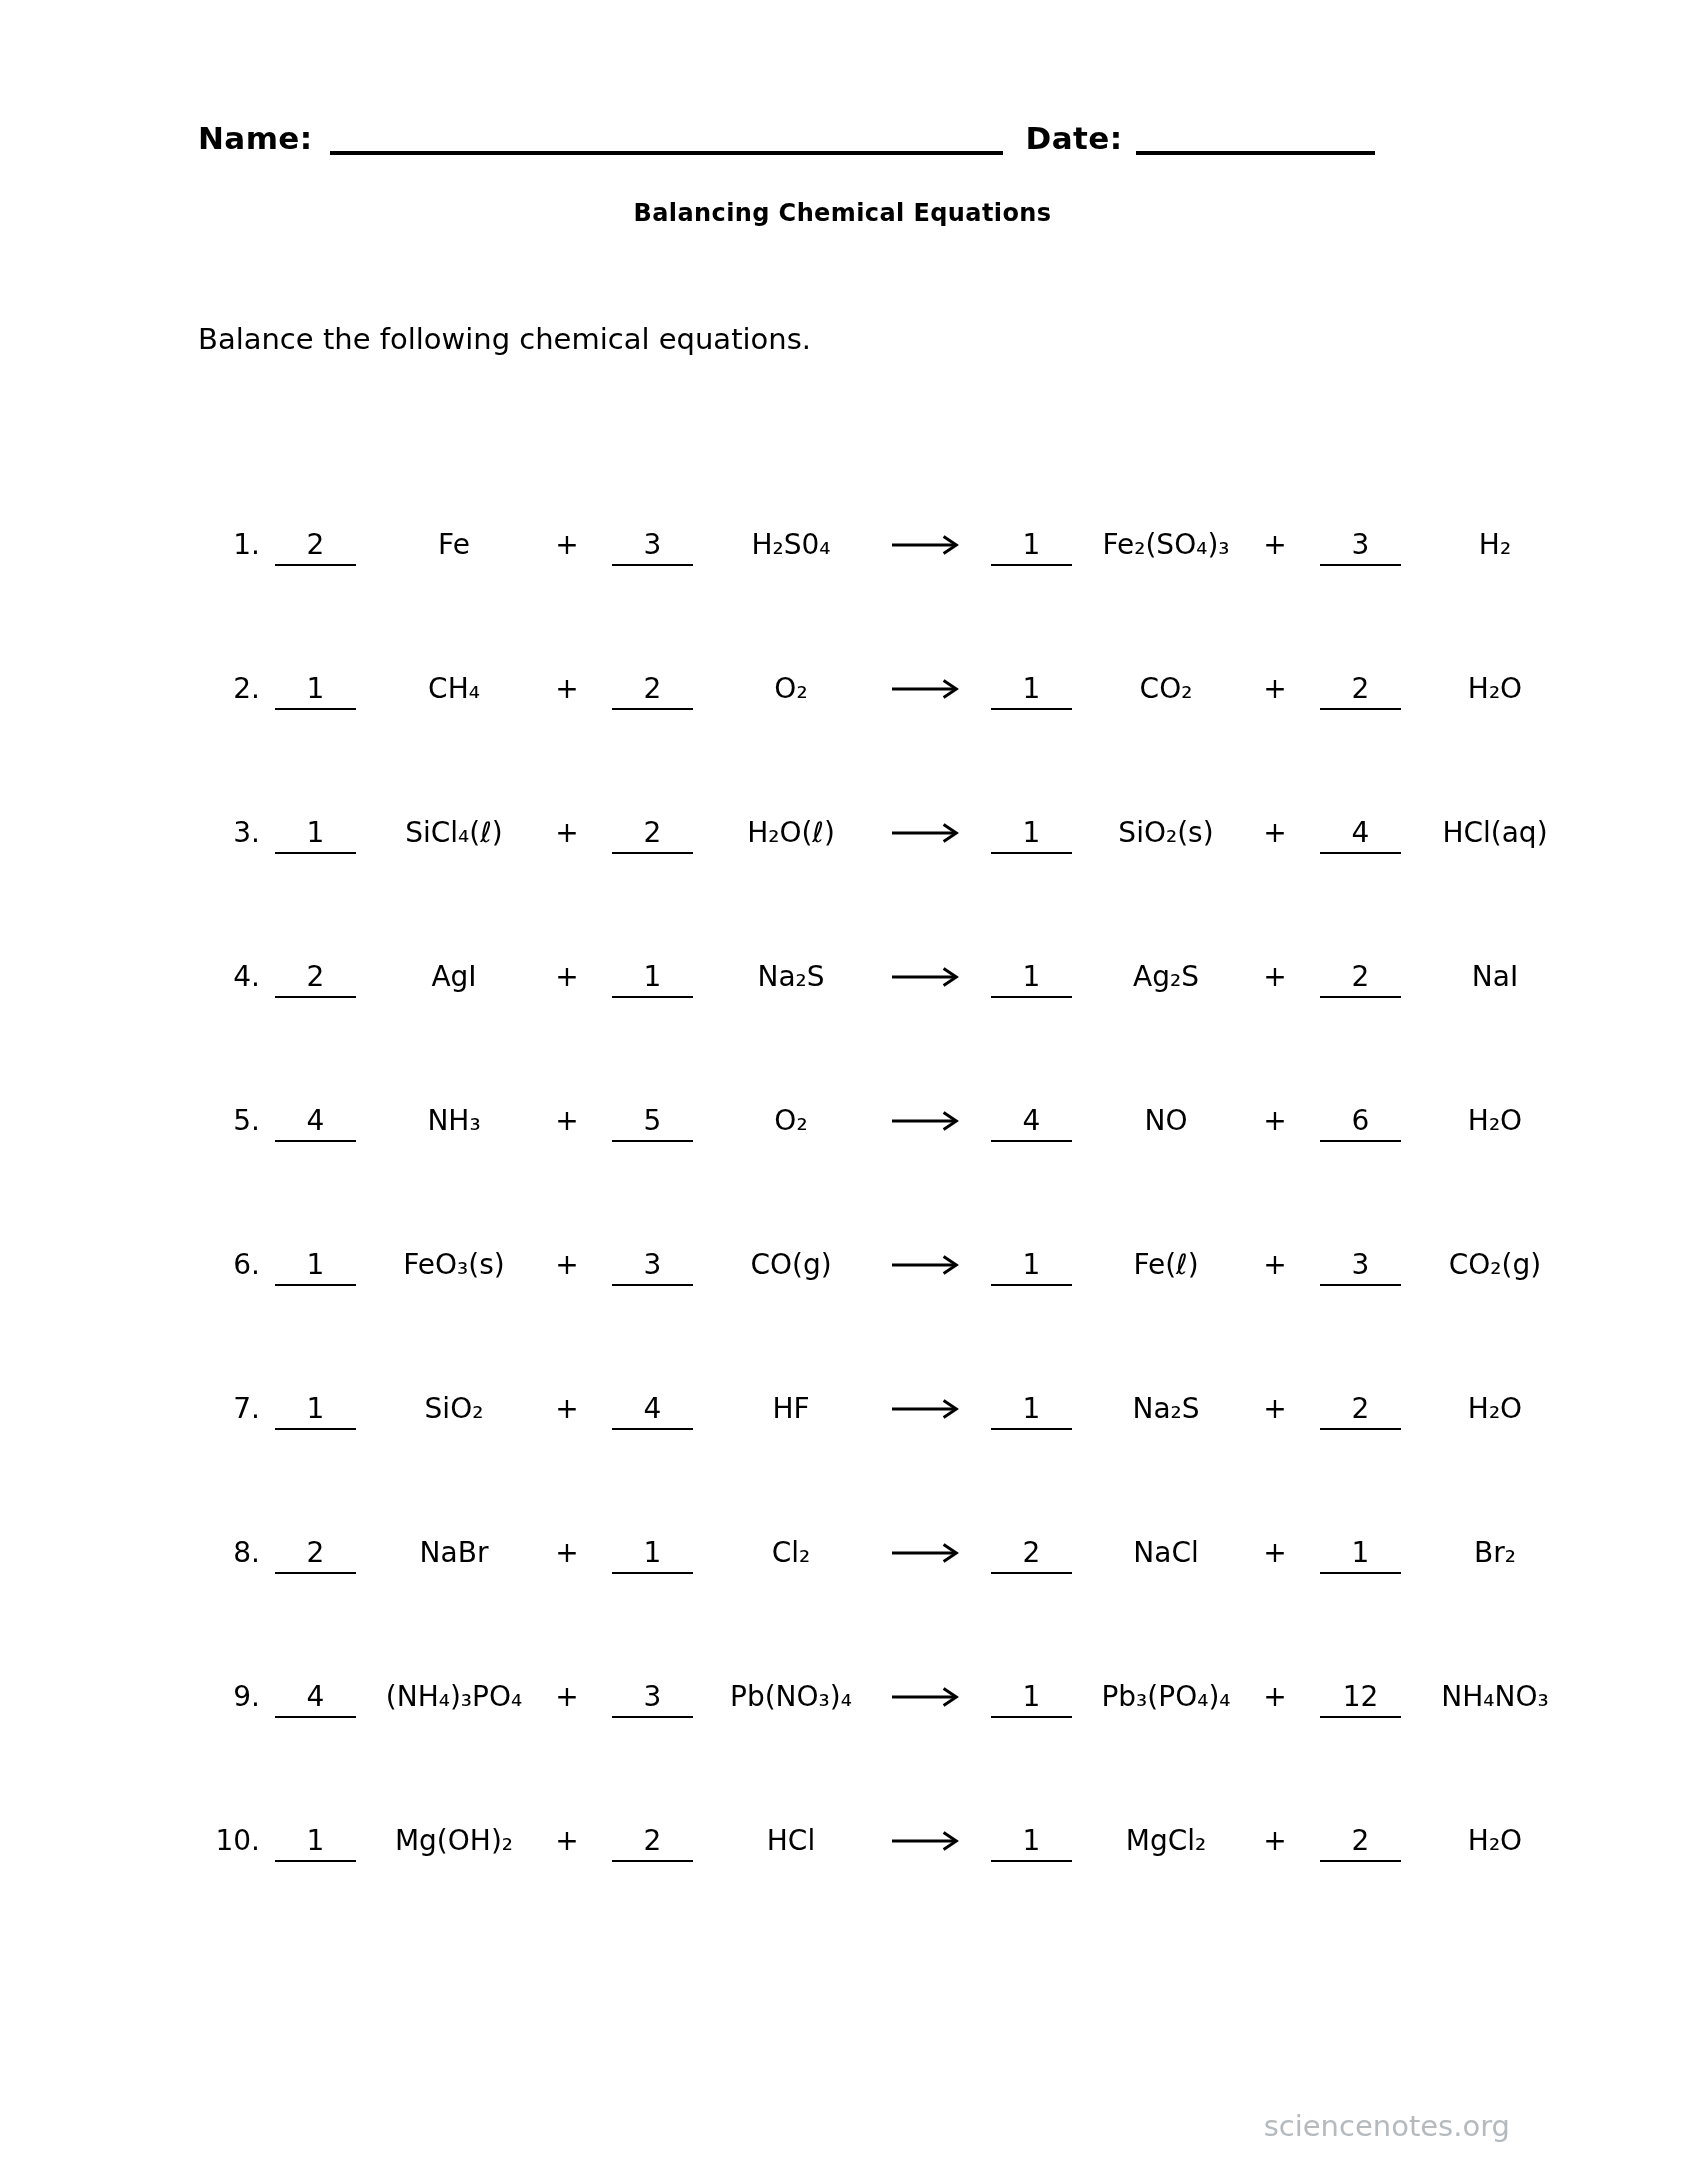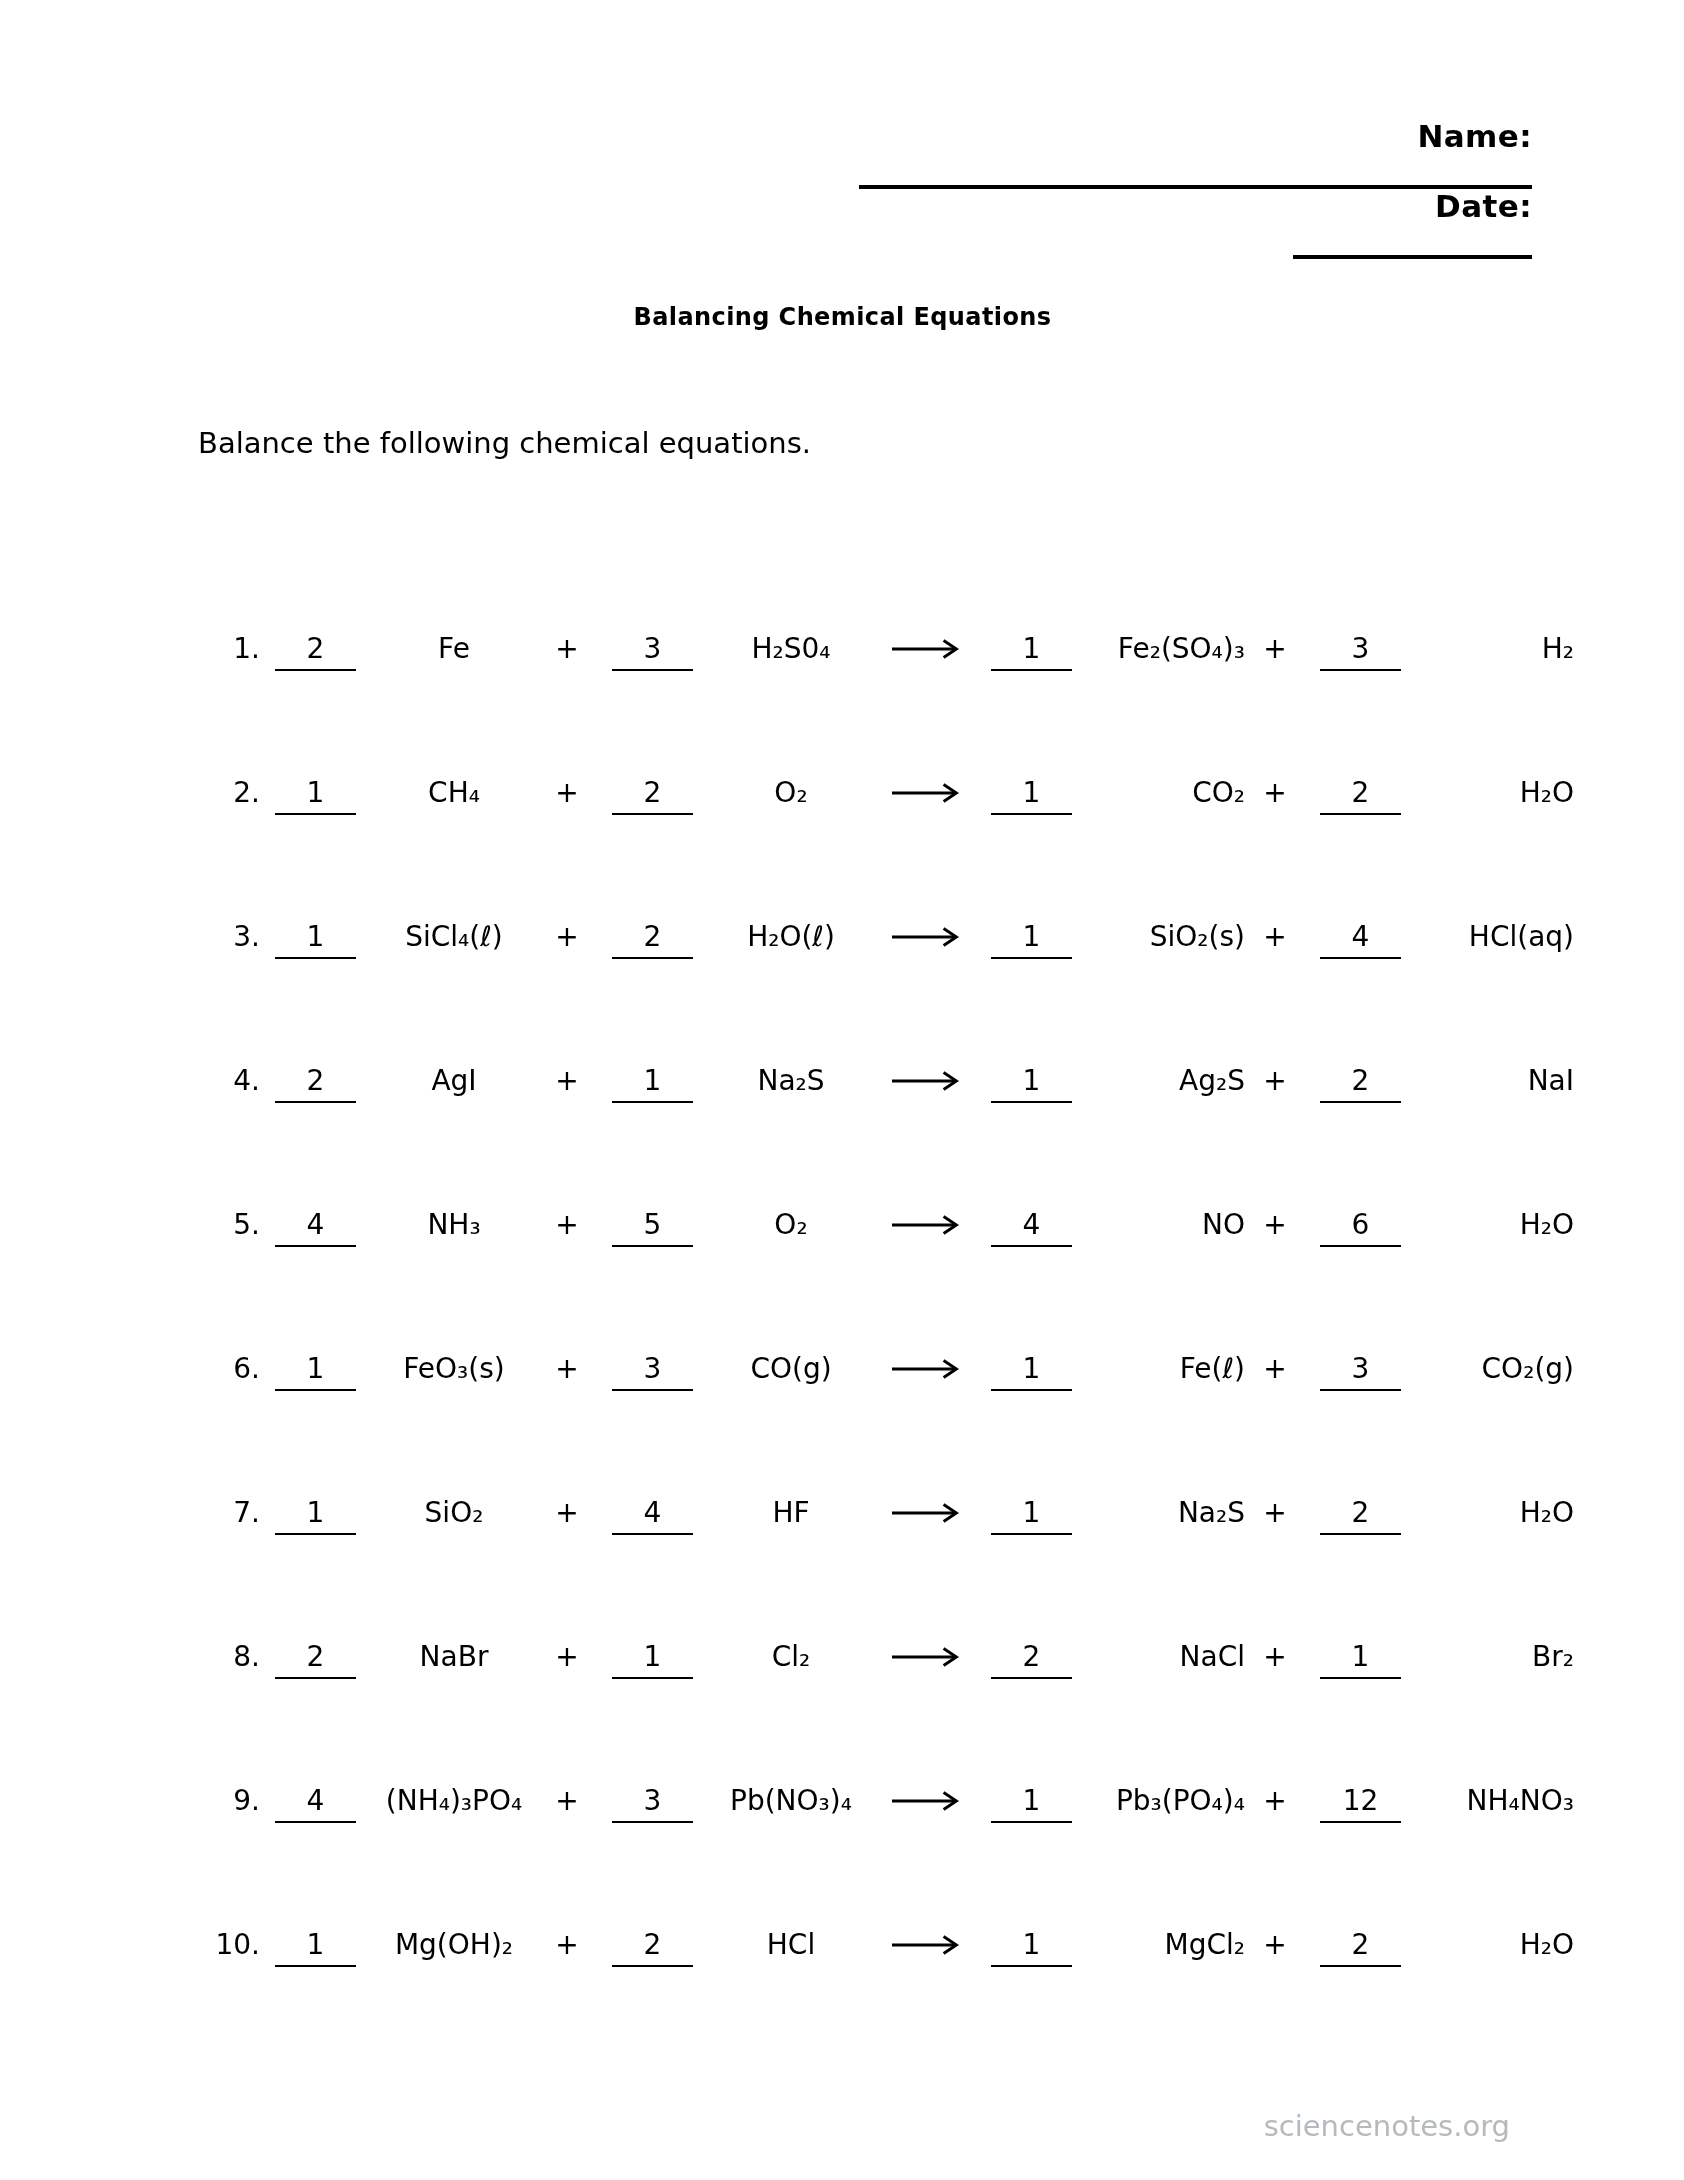--- a/index.html
+++ b/index.html
@@ -14,21 +14,20 @@
     overflow: hidden;
   }
   .page { padding-top: 119px; }
 
   
   .header-row {
     display: flex;
     align-items: flex-end;
     padding-left: 198px;
     padding-right: 153px;
-    flex-direction: column;
   }
   .hdr-label {
     font-size: 31px;
     font-weight: bold;
     letter-spacing: 0.4px;
     line-height: 1.1;
   }
   .write-line {
     border-bottom: 4.3px solid #000;
     height: 36px;
@@ -60,21 +59,21 @@
     align-items: baseline;
     height: 144px;
     font-size: 28px;
     white-space: nowrap;
   }
   .col-num    { width: 77px;  text-align: right; flex: none; }
   .col-blank  { width: 111px; text-align: center; flex: none; }
   .col-formula{ width: 166px; text-align: center; flex: none; margin-top: 36px; }
   .col-plus   { width: 60px;  text-align: center; flex: none; }
   .col-arrow  { width: 102px; text-align: center; flex: none; }
-  .col-product{ width: 158px; text-align: right; flex: none; margin-top: 21px; }
+  .col-product{ width: 158px; text-align: center; flex: none; margin-top: 21px; }
   .blank-line {
     display: inline-block;
     min-width: 81px;
     text-align: center;
     border-bottom: 2.6px solid #000;
     padding: 0 3.4px 3.4px 3.4px;
   }
   .col-arrow svg { position: relative; top: 1.7px; }
 
   

